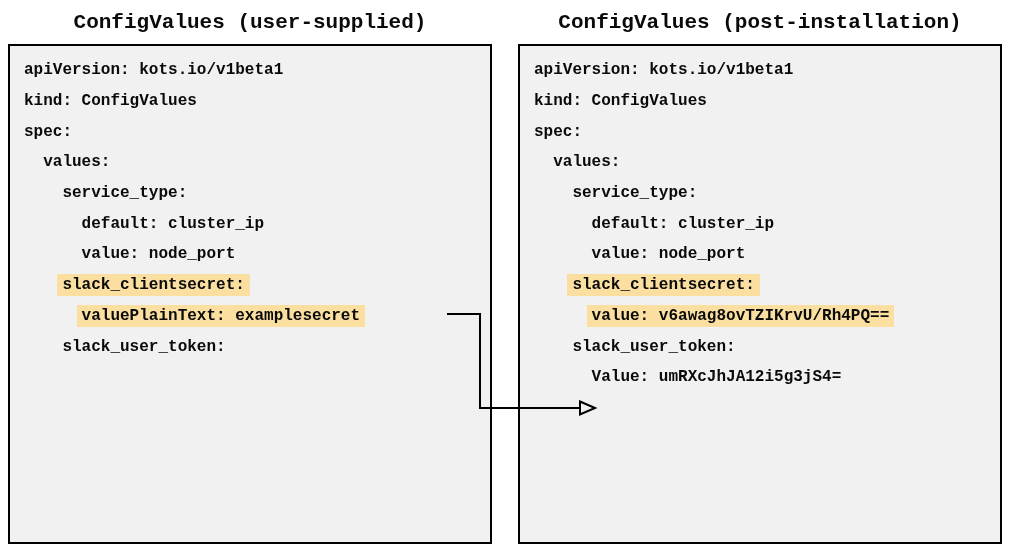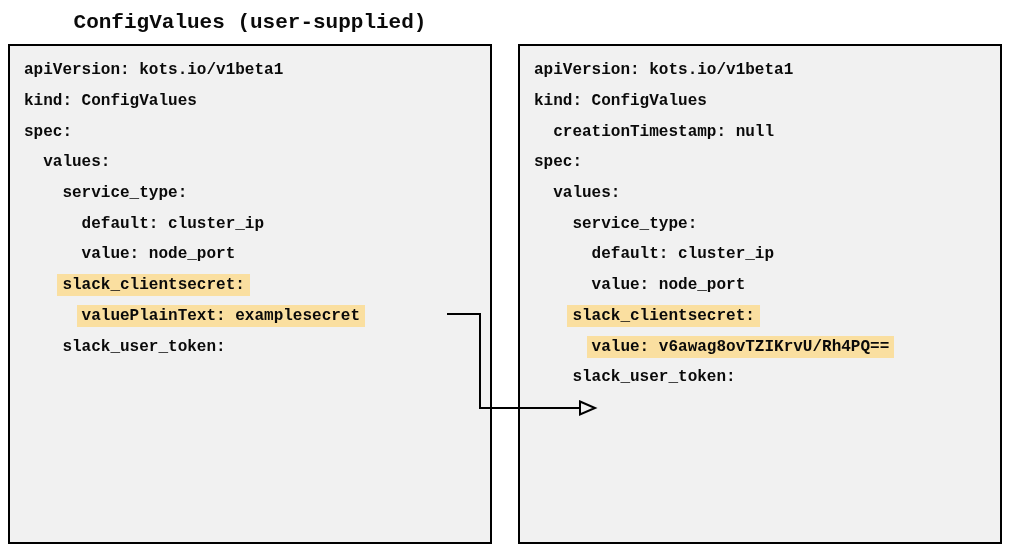--- a/index.html
+++ b/index.html
@@ -44,20 +44,21 @@
     position:absolute;left:0;top:0;width:1019px;height:559px;
     pointer-events:none;
   }
 </style>
 </head>
 <body>
 
 <div class="canvas">
 
   <div class="panel-title title-left">ConfigValues (user-supplied)</div>
+  <div class="panel-title title-right">ConfigValues (post-installation)</div>
 
   <div class="panel panel-left">
     <div class="line">
         <span class="code">apiVersion: kots.io/v1beta1</span>
       </div>
     <div class="line">
         <span class="code">kind: ConfigValues</span>
       </div>
     <div class="line">
         <span class="code">spec:</span>
@@ -85,23 +86,20 @@
       </div>
   </div>
 
   <div class="panel panel-right">
     <div class="line">
         <span class="code">apiVersion: kots.io/v1beta1</span>
       </div>
     <div class="line">
         <span class="code">kind: ConfigValues</span>
       </div>
-    <div class="line ind2">
-        <span class="code">creationTimestamp: null</span>
-      </div>
     <div class="line">
         <span class="code">spec:</span>
       </div>
     <div class="line ind2">
         <span class="code">values:</span>
       </div>
     <div class="line ind4">
         <span class="code">service_type:</span>
       </div>
     <div class="line ind6">
@@ -112,20 +110,23 @@
       </div>
     <div class="line ind4">
         <span class="code hl">slack_clientsecret:</span>
       </div>
     <div class="line ind6">
         <span class="code hl">value: v6awag8ovTZIKrvU/Rh4PQ==</span>
       </div>
     <div class="line ind4">
         <span class="code">slack_user_token:</span>
       </div>
+    <div class="line ind6">
+        <span class="code">Value: umRXcJhJA12i5g3jS4=</span>
+      </div>
   </div>
 
   <svg class="arrow-overlay" width="1019" height="559" viewBox="0 0 1019 559" xmlns="http://www.w3.org/2000/svg">
     <polyline points="447,314 480,314 480,408 580,408" fill="none" stroke="var(--arrow)" stroke-width="2"></polyline>
     <polygon points="580,401.5 595,408 580,414.5" fill="var(--panel-bg)" stroke="var(--arrow)" stroke-width="2" stroke-linejoin="miter"></polygon>
   </svg>
 
 </div>
 
 </body></html>

